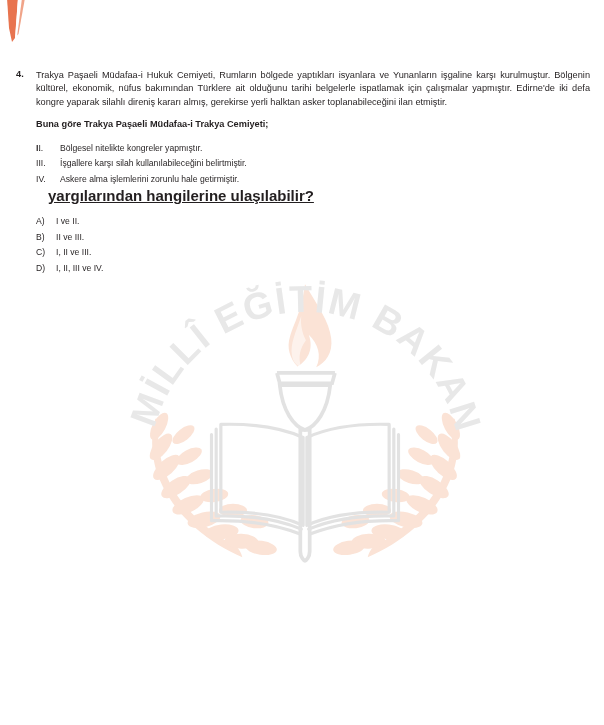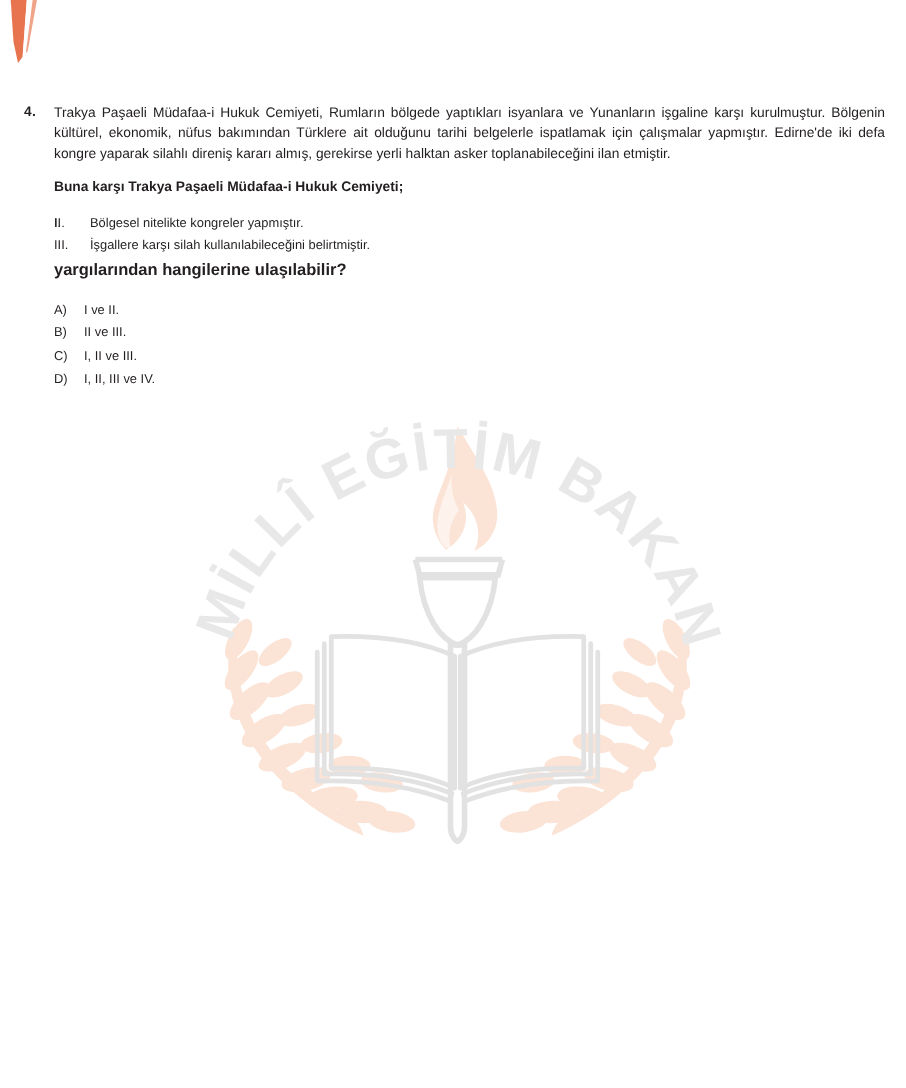--- a/index.html
+++ b/index.html
@@ -98,26 +98,27 @@
   }
   .roman-num {
     position: absolute;
     left: 0;
     top: 0;
     width: 20px;
     text-align: left;
   }
 
   .q-ask {
-    padding-left: 36px;
+    padding-left: 48px;
     padding-top: 1px;
-    font-size: 11px;
+    font-size: 15px;
     line-height: 15px;
     font-weight: bold;
     color: #231f20;
+    text-decoration: underline;
   }
 
   
   .options {
     margin: 0;
     padding: 0;
     list-style: none;
     padding-left: 36px;
     padding-top: 11px;
   }
@@ -227,35 +228,39 @@
         <textPath href="#arcpath" startOffset="50%" text-anchor="middle">T.C. MİLLÎ EĞİTİM BAKANLIĞI</textPath>
       </text>
     </svg>
   </div>
 
   <div class="question">
 
     <div class="q-head">
       <span class="q-number">4.</span>
       <p class="q-body">Trakya Paşaeli Müdafaa-i Hukuk Cemiyeti, Rumların bölgede yaptıkları isyanlara ve Yunanların işgaline karşı kurulmuştur. Bölgenin kültürel, ekonomik, nüfus bakımından Türklere ait olduğunu tarihi belgelerle ispatlamak için çalışmalar yapmıştır. Edirne'de iki defa kongre yaparak silahlı direniş kararı almış, gerekirse yerli halktan asker toplanabileceğini ilan etmiştir.</p>
-      <p class="q-lead">Buna karşı Trakya Paşaeli Müdafaa-i Hukuk Cemiyeti;</p>
+      <p class="q-lead">Buna göre Trakya Paşaeli Müdafaa-i Trakya Cemiyeti;</p>
     </div>
 
     <ul class="roman-list">
       <li class="roman-item">
         <span class="roman-num">I.</span>
       </li>
       <li class="roman-item">
         <span class="roman-num">II.</span>
         <span>Bölgesel nitelikte kongreler yapmıştır.</span>
       </li>
       <li class="roman-item">
         <span class="roman-num">III.</span>
         <span>İşgallere karşı silah kullanılabileceğini belirtmiştir.</span>
       </li>
+      <li class="roman-item">
+        <span class="roman-num">IV.</span>
+        <span>Askere alma işlemlerini zorunlu hale getirmiştir.</span>
+      </li>
     </ul>
 
     <div class="q-ask">yargılarından hangilerine ulaşılabilir?</div>
 
     <ul class="options">
       <li class="option">
         <span class="opt-letter">A)</span>
         <span>I ve II.</span>
       </li>
       <li class="option">

